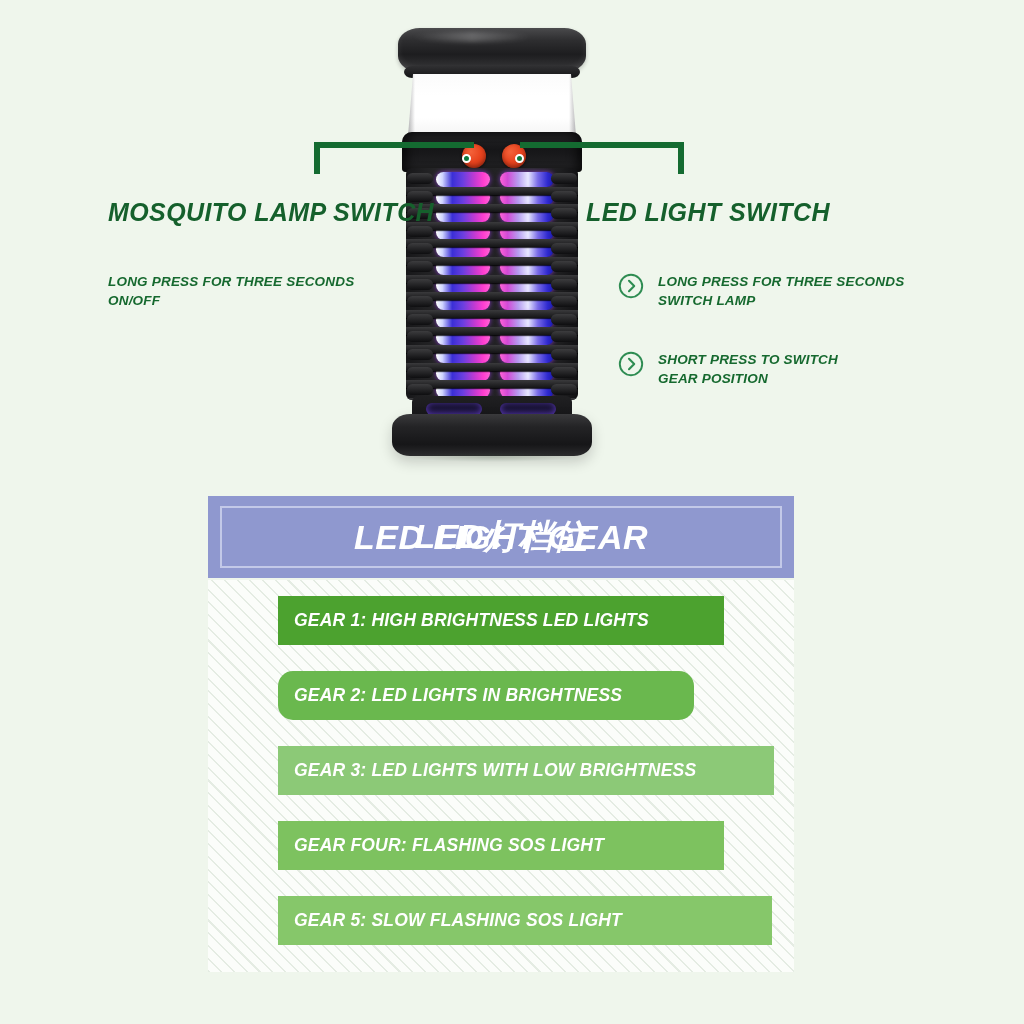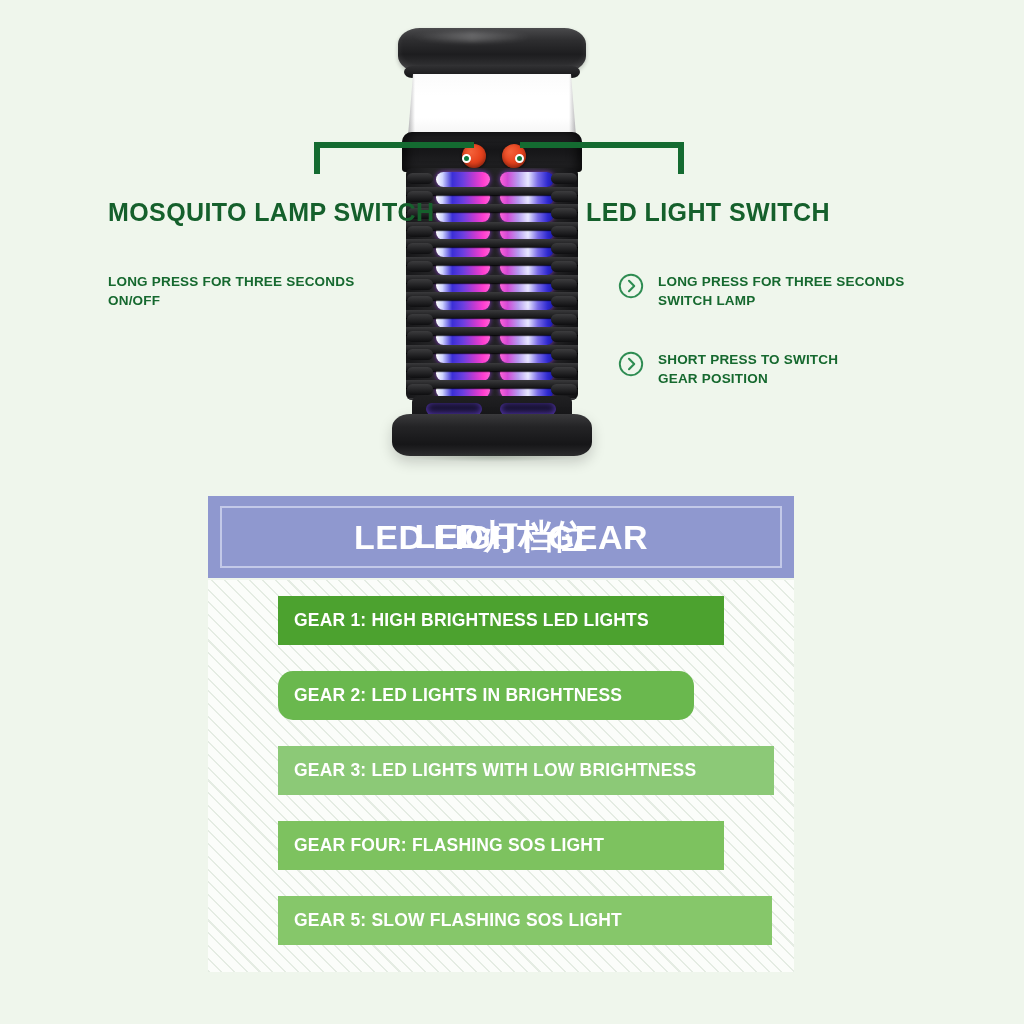--- a/index.html
+++ b/index.html
@@ -4,21 +4,21 @@
 <title>Mosquito Lamp Infographic</title>
 <style>
   * { margin:0; padding:0; box-sizing:border-box; }
   html, body { width:1024px; height:1024px; }
   body {
     background:#eff6ec;
     font-family:"Liberation Sans", sans-serif;
     position:relative;
     overflow:hidden;
   }
-  .stage { position:absolute; inset:0; }
+  .stage { position:absolute; inset:0;font-style:italic; }
 
   
   .product { position:absolute; left:392px; top:28px; width:200px; height:412px; }
 
   .lamp-cap {
     position:absolute; left:6px; top:0; width:188px; height:44px;
     background:linear-gradient(180deg,#4a4a4c 0%,#2e2e30 28%,#1d1d1f 60%,#3a3a3c 100%);
     border-radius:22px/16px;
     box-shadow:inset 0 -3px 6px rgba(255,255,255,.10), 0 2px 4px rgba(0,0,0,.22);
   }

